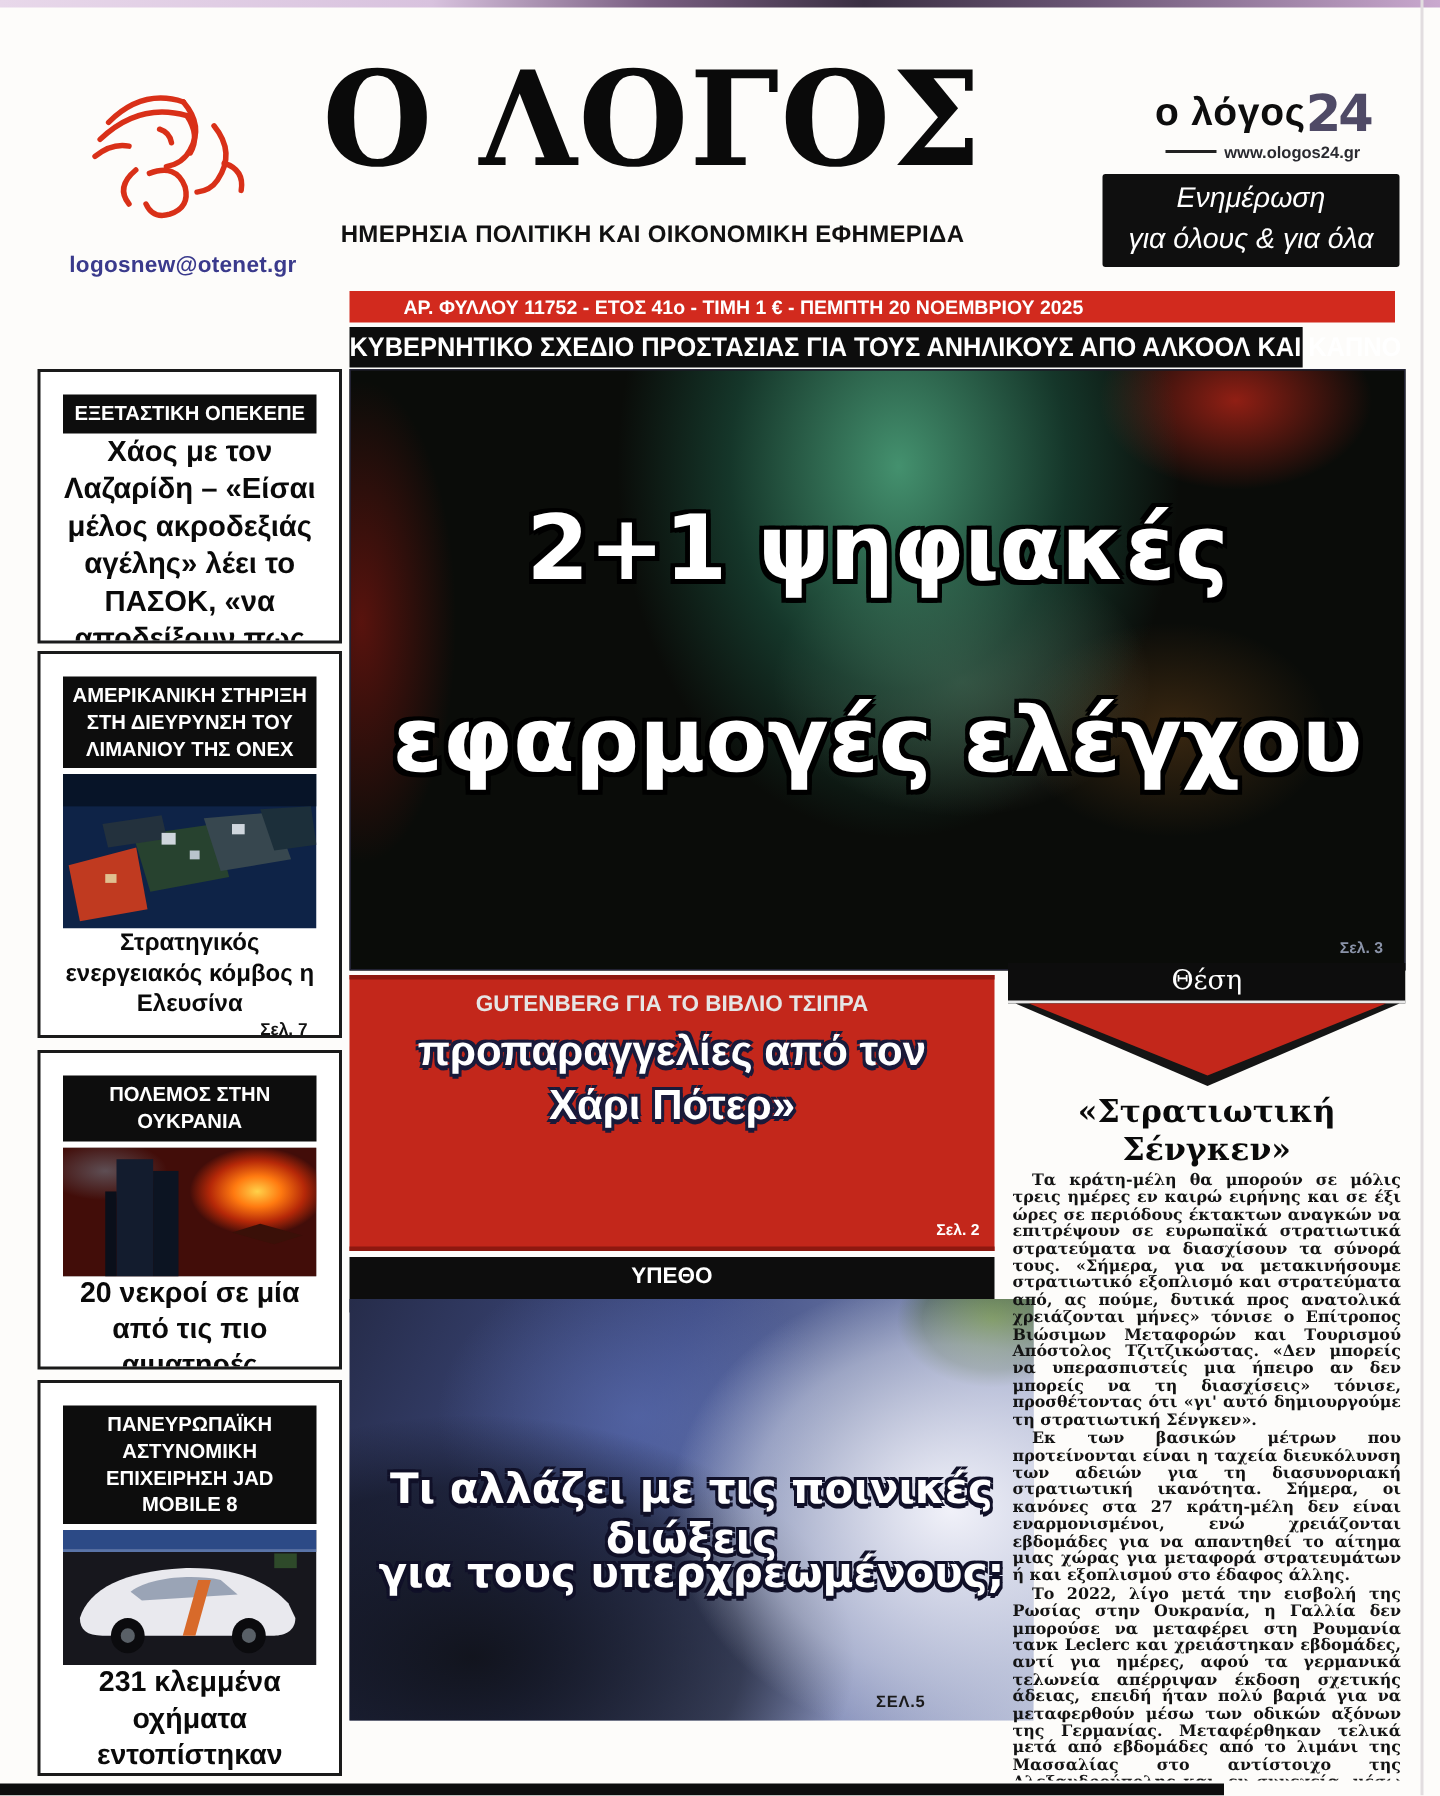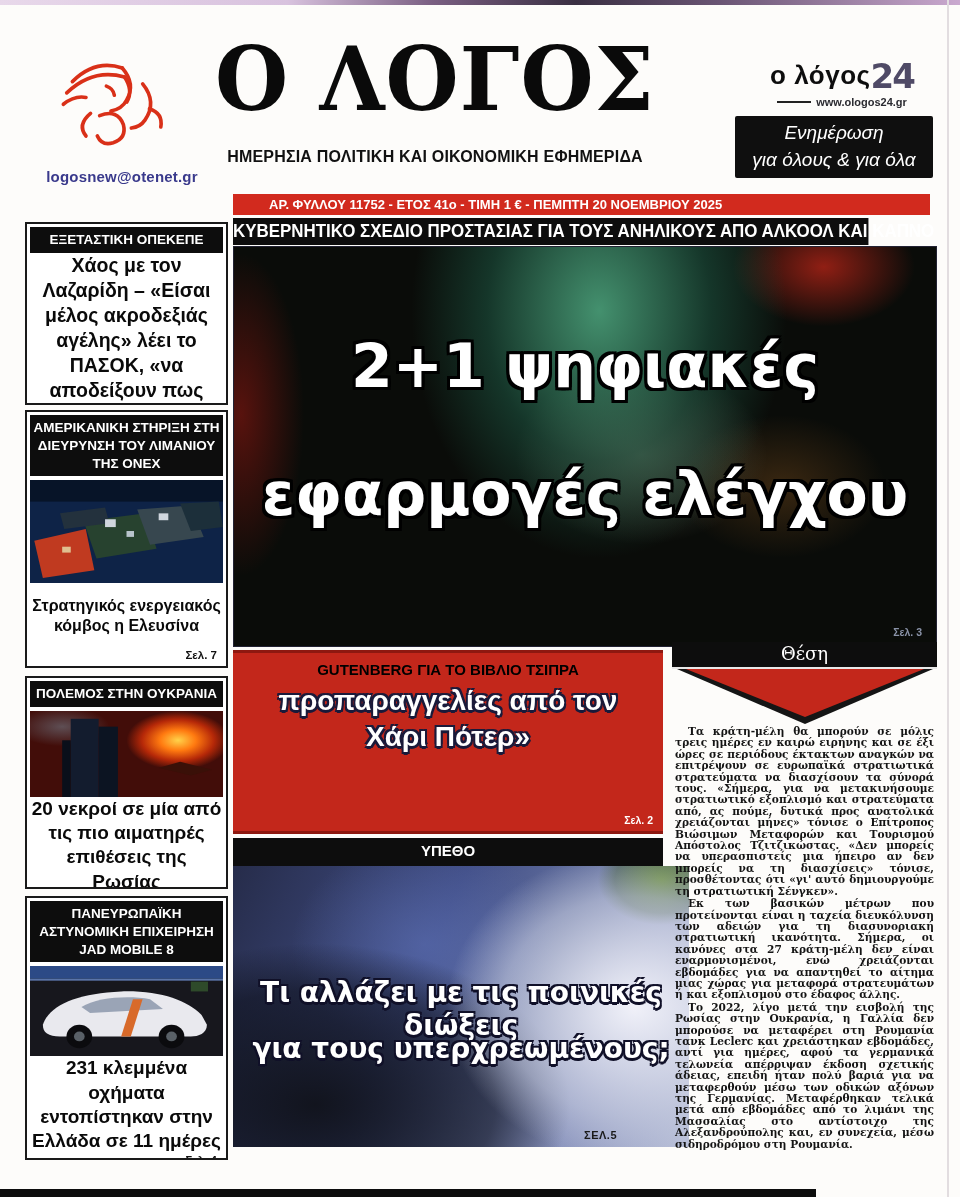--- a/index.html
+++ b/index.html
@@ -39,21 +39,21 @@
 
   
   .issue-bar{left:233px;top:194px;width:697px;height:21px;background:#d22a1e;
     color:#fff;font-weight:bold;font-size:13px;line-height:21px;padding-left:36px;box-sizing:border-box;}
   .kicker-bar{left:233px;top:218px;width:676px;height:27px;background:#0d0d0d;color:#fff;
     font-weight:bold;font-size:18px;line-height:27px;text-align:center;white-space:nowrap;
     transform:scaleX(.94);transform-origin:left center;}
 
   
   .side-box{left:25px;width:203px;background:#fff;border:2px solid #1a1a1a;
-    box-sizing:border-box;padding:3px;display:flex;flex-direction:column;overflow:hidden;}
+    box-sizing:border-box;padding:15px;display:flex;flex-direction:column;overflow:hidden;margin-top:24px;}
   .side-head{background:#0d0d0d;color:#fff;font-weight:bold;font-size:13.5px;
     line-height:1.32;text-align:center;padding:4px 2px;}
   .side-photo{margin-top:4px;}
   .side-photo svg{display:block;width:100%;}
   .side-headline{font-weight:bold;text-align:center;color:#0a0a0a;margin:auto 0;
     font-size:19px;line-height:1.28;}
   .side-page{text-align:right;font-weight:bold;font-size:11.5px;color:#111;padding:0 6px 2px 0;}
   #box1{top:222px;height:183px;}
   #box2{top:410px;height:258px;}
   #box3{top:676px;height:213px;}
@@ -73,21 +73,21 @@
   .main-h{position:absolute;left:0;width:100%;text-align:center;color:#fff;
     font-weight:bold;font-size:60px;font-family:"DejaVu Sans",sans-serif;
     text-shadow:-3px -3px 0 #000,3px -3px 0 #000,-3px 3px 0 #000,3px 3px 0 #000,0 -3px 0 #000,0 3px 0 #000,-3px 0 0 #000,3px 0 0 #000;}
   .main-h1{top:84px;}
   .main-h2{top:212px;}
   .main-page{position:absolute;right:14px;bottom:8px;color:#8a93a8;font-size:10.5px;font-weight:bold;}
 
   
   .red-box{left:233px;top:650px;width:430px;height:184px;background:#c3271b;
     border-top:3px solid #8e1810;border-bottom:3px solid #8e1810;box-sizing:border-box;position:absolute;}
-  .red-kicker{margin-top:8px;text-align:center;font-weight:bold;font-size:15px;color:#000000;}
+  .red-kicker{margin-top:8px;text-align:center;font-weight:bold;font-size:15px;color:#e5e5e5;}
   .red-headline{margin-top:5px;text-align:center;font-weight:bold;font-size:28px;line-height:1.3;color:#fff;
     text-shadow:-2px -2px 0 #1a1a3a,2px -2px 0 #1a1a3a,-2px 2px 0 #1a1a3a,2px 2px 0 #1a1a3a,0 3px 0 #1a1a3a;}
   .red-page{position:absolute;right:10px;bottom:5px;color:#fff;font-weight:bold;font-size:10.5px;}
 
   
   .ypetho-bar{left:233px;top:838px;width:430px;height:37px;background:#0d0d0d;color:#fff;
     font-weight:bold;font-size:15px;line-height:26px;text-align:center;}
 
   
   .debt-photo{left:233px;top:866px;width:432px;height:281px;background:
@@ -258,20 +258,21 @@
   <div class="debt-h debt-h2">για τους υπερχρεωμένους;</div>
   <div class="debt-page">ΣΕΛ.5</div>
 </div>
 
 <div class="abs thesi">
   <div class="thesi-bar">Θέση</div>
   <div class="tri-wrap">
     <div class="tri-black"></div>
     <div class="tri-red"></div>
   </div>
+  <div class="thesi-title">«Στρατιωτική Σένγκεν»</div>
   <div class="thesi-body">
     <p>Τα κράτη-μέλη θα μπορούν σε μόλις τρεις ημέρες εν καιρώ ειρήνης και σε έξι ώρες σε περιόδους έκτακτων αναγκών να επιτρέψουν σε ευρωπαϊκά στρατιωτικά στρατεύματα να διασχίσουν τα σύνορά τους. «Σήμερα, για να μετακινήσουμε στρατιωτικό εξοπλισμό και στρατεύματα από, ας πούμε, δυτικά προς ανατολικά χρειάζονται μήνες» τόνισε ο Επίτροπος Βιώσιμων Μεταφορών και Τουρισμού Απόστολος Τζιτζικώστας. «Δεν μπορείς να υπερασπιστείς μια ήπειρο αν δεν μπορείς να τη διασχίσεις» τόνισε, προσθέτοντας ότι «γι' αυτό δημιουργούμε τη στρατιωτική Σένγκεν».</p>
     <p>Εκ των βασικών μέτρων που προτείνονται είναι η ταχεία διευκόλυνση των αδειών για τη διασυνοριακή στρατιωτική ικανότητα. Σήμερα, οι κανόνες στα 27 κράτη-μέλη δεν είναι εναρμονισμένοι, ενώ χρειάζονται εβδομάδες για να απαντηθεί το αίτημα μιας χώρας για μεταφορά στρατευμάτων ή και εξοπλισμού στο έδαφος άλλης.</p>
     <p>Το 2022, λίγο μετά την εισβολή της Ρωσίας στην Ουκρανία, η Γαλλία δεν μπορούσε να μεταφέρει στη Ρουμανία τανκ Leclerc και χρειάστηκαν εβδομάδες, αντί για ημέρες, αφού τα γερμανικά τελωνεία απέρριψαν έκδοση σχετικής άδειας, επειδή ήταν πολύ βαριά για να μεταφερθούν μέσω των οδικών αξόνων της Γερμανίας. Μεταφέρθηκαν τελικά μετά από εβδομάδες από το λιμάνι της Μασσαλίας στο αντίστοιχο της Αλεξανδρούπολης και, εν συνεχεία, μέσω σιδηροδρόμου στη Ρουμανία.</p>
   </div>
 
 </div>
 
 <div class="abs bottom-strip"></div>
 

